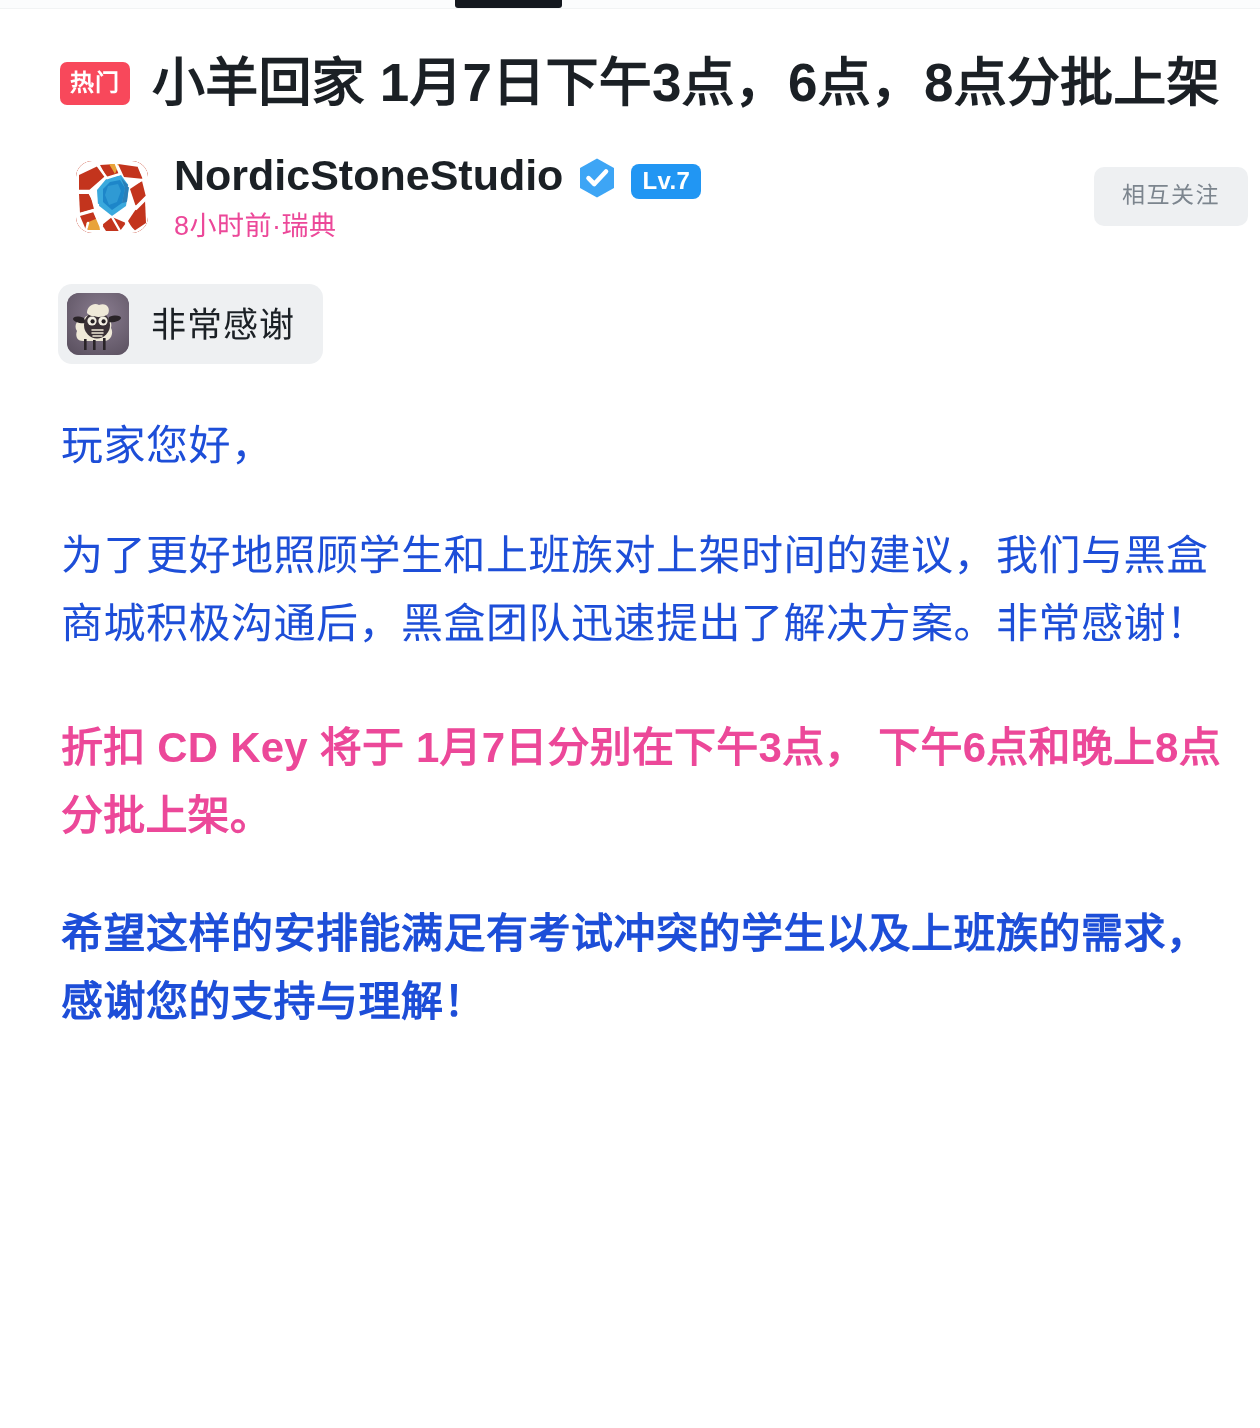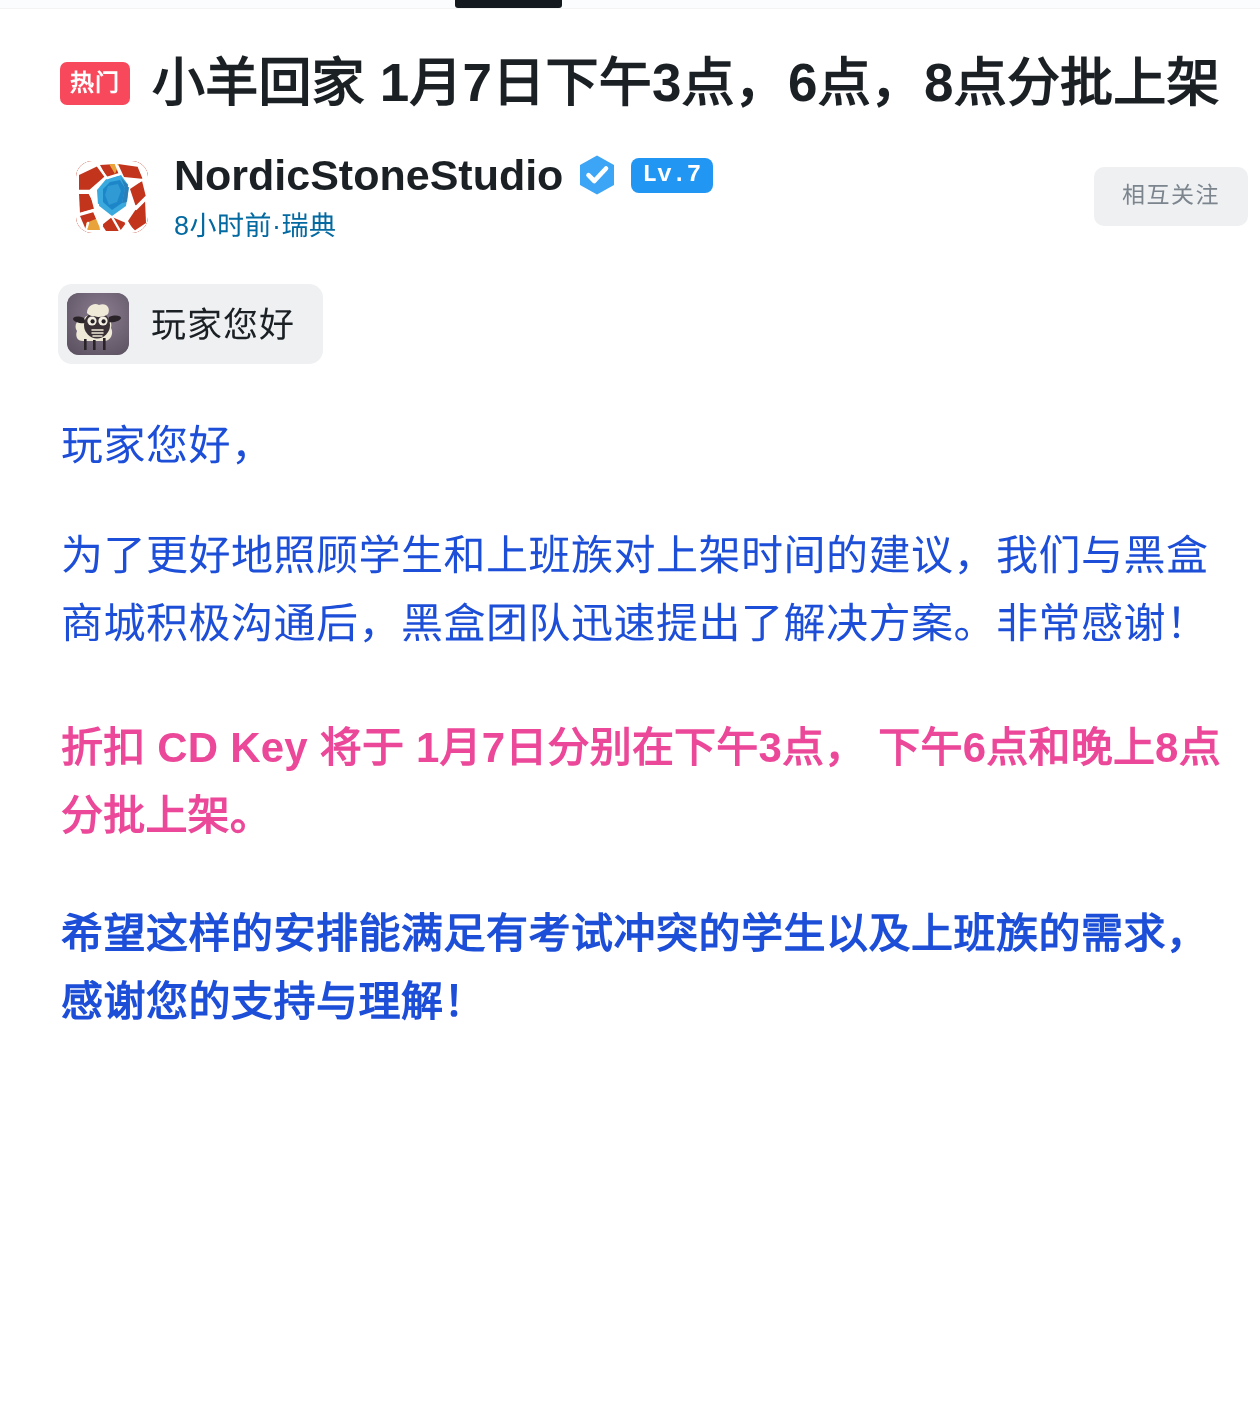--- a/index.html
+++ b/index.html
@@ -90,21 +90,21 @@
   }
   .avatar svg { display: block; }
 
   .author-meta {
     margin-left: 26px;
     flex: 1 1 auto;
     min-width: 0;
   }
   .author-name-line {
     display: flex;
-    align-items: center;
+    align-items: flex-end;
     gap: 13px;
   }
   .author-name {
     font-size: 43px;
     font-weight: 600;
     color: #1b2025;
     line-height: 1.1;
     white-space: nowrap;
   }
   .verify-badge {
@@ -117,26 +117,25 @@
     align-items: center;
     justify-content: center;
     background: #2196f3;
     color: #ffffff;
     font-size: 24px;
     font-weight: 700;
     border-radius: 8px;
     padding: 5px 11px 6px 11px;
     line-height: 1;
     letter-spacing: 0.4px;
-    font-family: Liberation Mono, monospace;
   }
   .author-sub {
     margin-top: 11px;
     font-size: 27px;
-    color: #0369a1;
+    color: #ec4899;
     line-height: 1.2;
     letter-spacing: 0.5px;
   }
 
   .follow-button {
     flex: 0 0 auto;
     background: #eef0f2;
     color: #7c858e;
     font-size: 23px;
     border-radius: 10px;
@@ -313,21 +312,21 @@
           <circle cx="36.6" cy="28.4" r="2.1" fill="#241f22"></circle>
 
           <g stroke="#efe9d8" stroke-width="1.5" stroke-linecap="round">
             <line x1="25" y1="37" x2="36" y2="37"></line>
             <line x1="25" y1="40" x2="36" y2="40"></line>
             <line x1="26" y1="43" x2="35" y2="43"></line>
           </g>
         </g>
       </svg>
     </span>
-    <span class="game-chip-label">玩家您好</span>
+    <span class="game-chip-label">非常感谢</span>
   </div>
 
   
   <div class="body-block">
     <p class="para first">玩家您好，</p>
     <p class="para">为了更好地照顾学生和上班族对上架时间的建议，我们与黑盒商城积极沟通后，黑盒团队迅速提出了解决方案。非常感谢！</p>
     <p class="para bold">折扣 CD Key 将于 1月7日分别在下午3点， 下午6点和晚上8点分批上架。</p>
     <p class="para last">希望这样的安排能满足有考试冲突的学生以及上班族的需求，感谢您的支持与理解！</p>
   </div>
 

